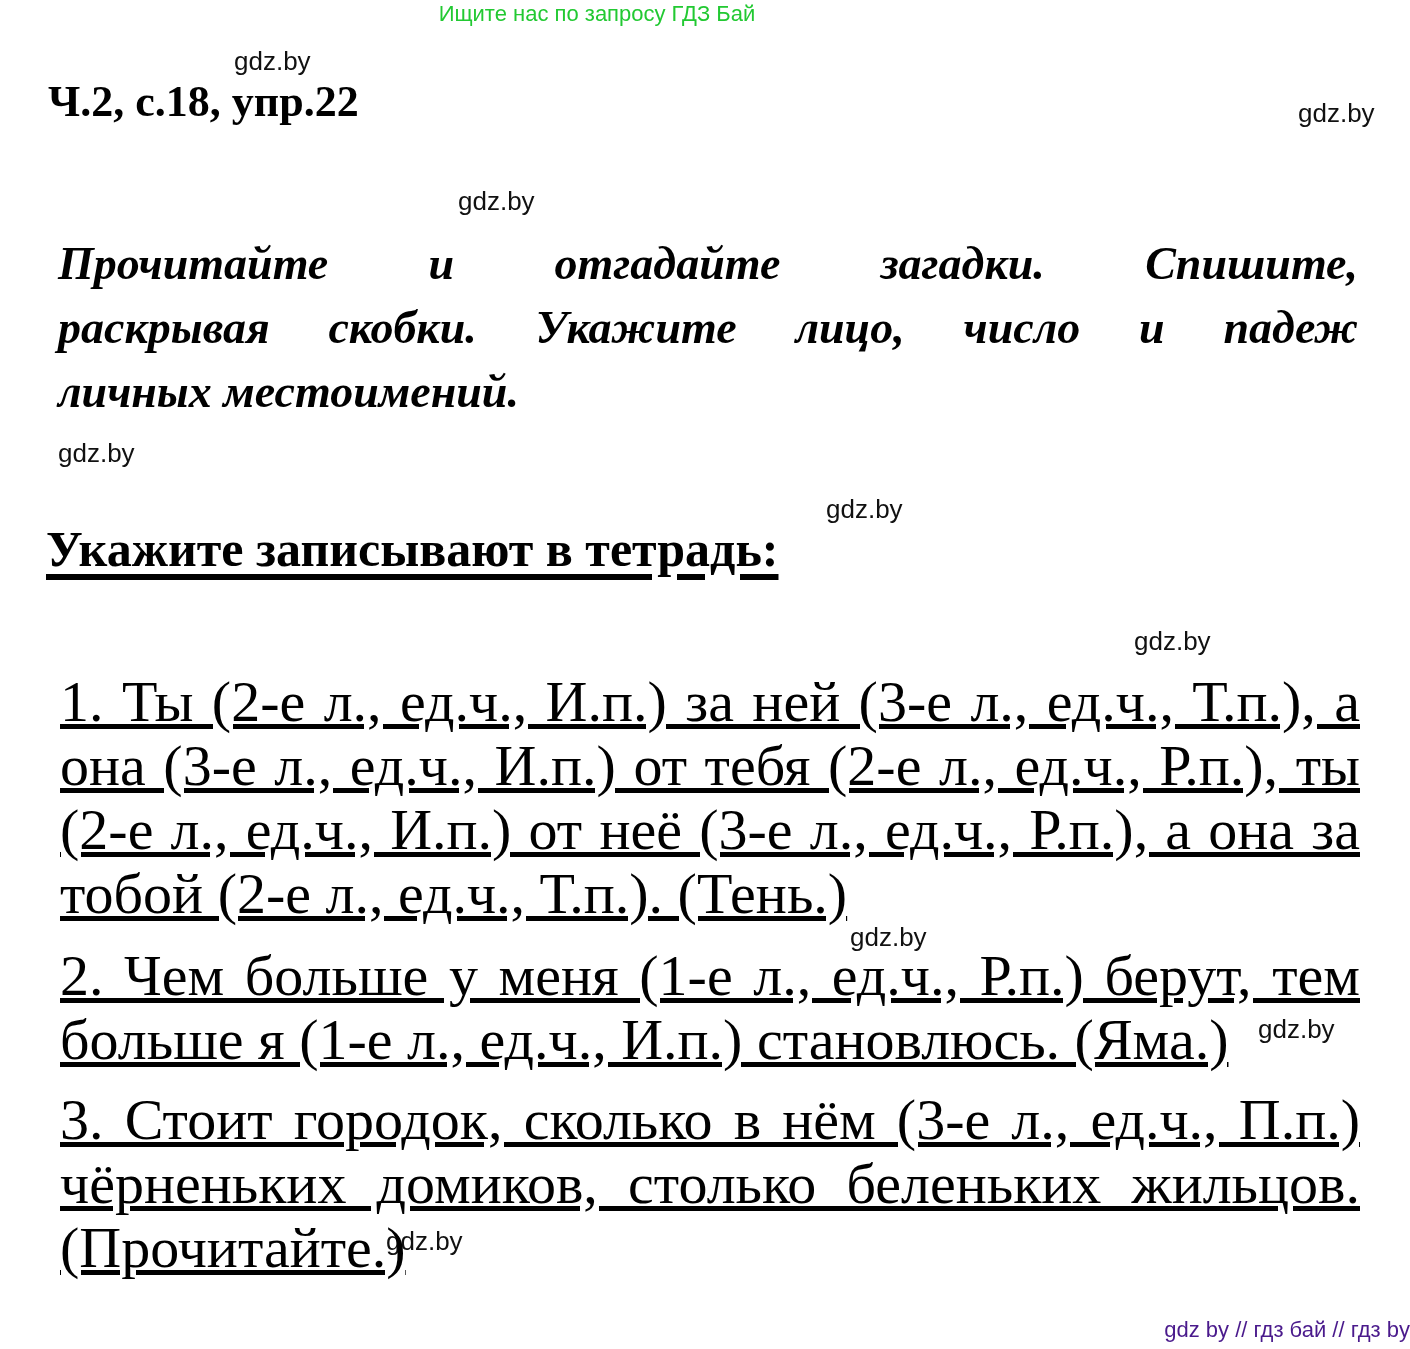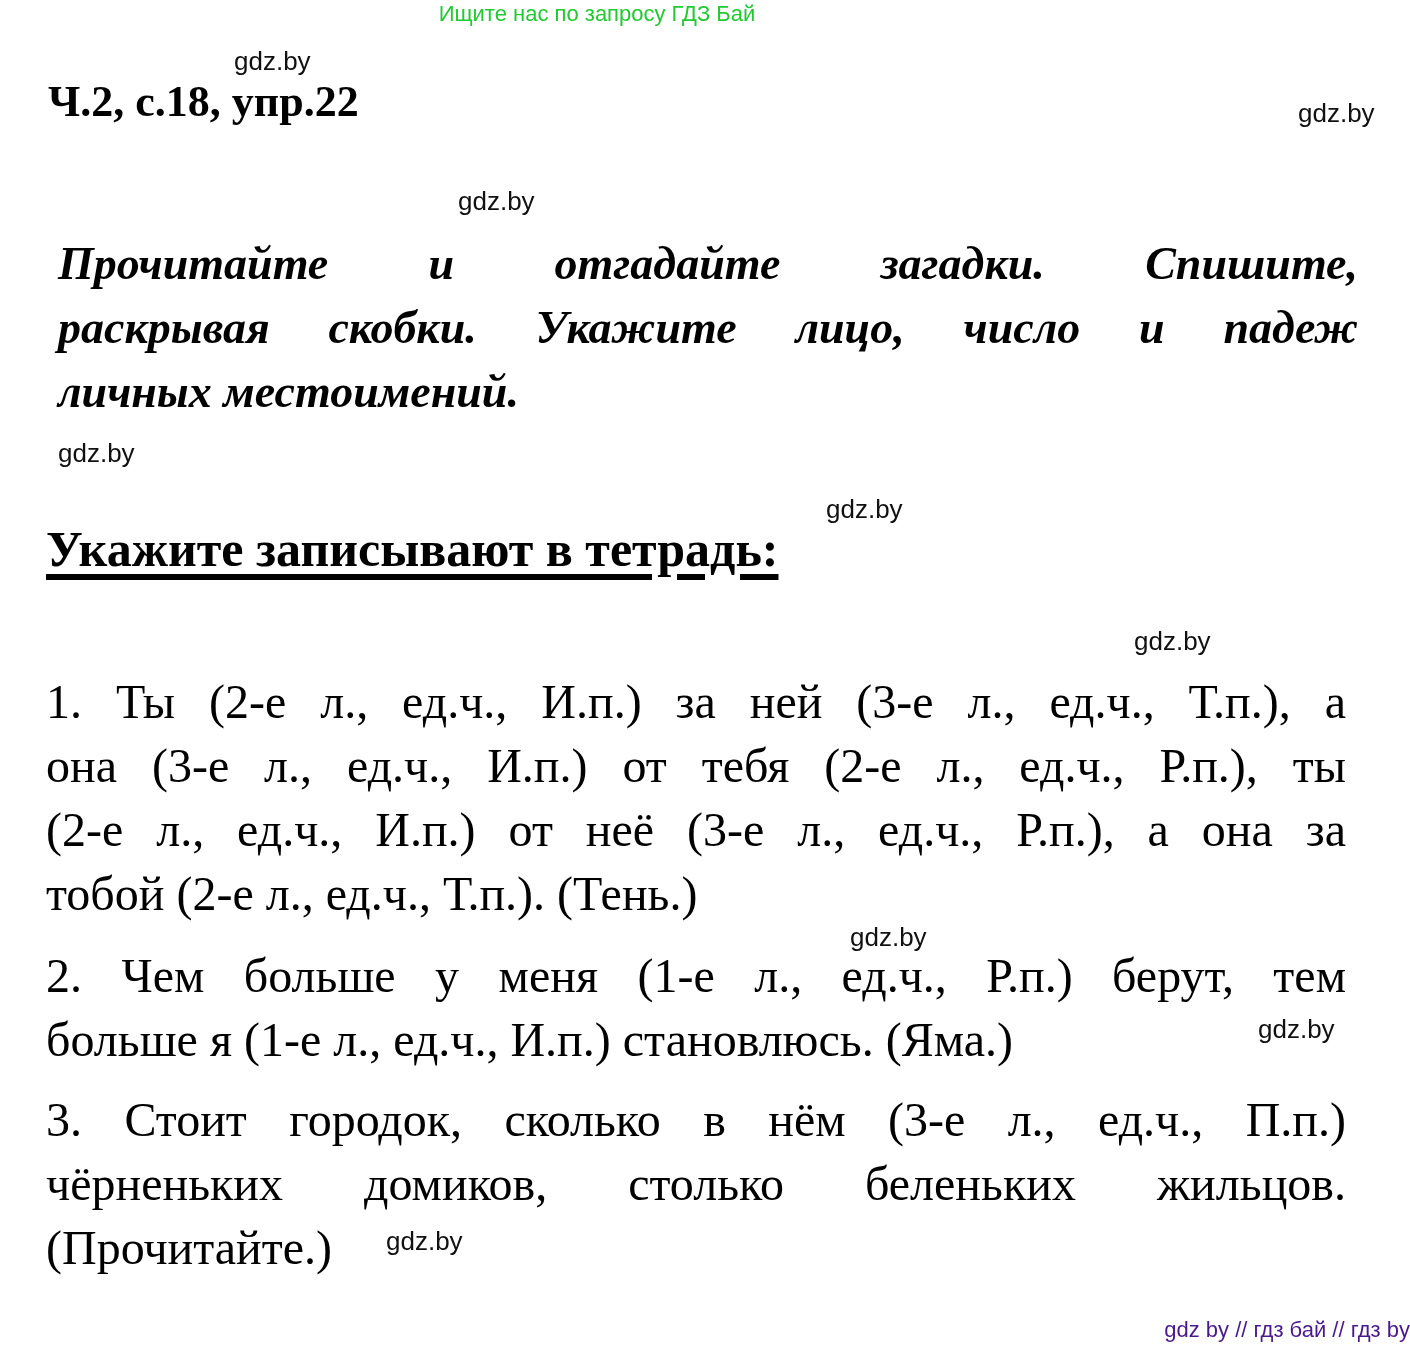--- a/index.html
+++ b/index.html
@@ -5,21 +5,21 @@
     html, body { margin: 0; padding: 0; background: #ffffff; }
     body { width: 1410px; height: 1349px; position: relative; overflow: hidden; color: #000; }
     .abs { position: absolute; white-space: nowrap; }
     .top-banner { left: 0; width: 1194px; top: 0; text-align: center; font-family: "Liberation Sans", sans-serif; font-size: 22px; color: #22c932; line-height: 28px; }
     .wm { font-family: "Liberation Sans", sans-serif; font-size: 26px; color: #111; line-height: 30px; }
     .title { left: 48px; top: 70px; font-family: "Liberation Serif", serif; font-weight: bold; font-size: 44px; line-height: 64px; }
     .task { left: 46px; top: 232px; width: 1300px; font-family: "Liberation Serif", serif; font-weight: bold; font-style: italic; font-size: 46px; line-height: 64px; text-align: justify; white-space: normal; margin-left: 12px; }
     .task .line { display: block; text-align-last: justify; }
     .task .line.last { text-align-last: left; }
     .section-head { left: 46px; top: 518px; font-family: "Liberation Serif", serif; font-weight: bold; font-size: 50px; line-height: 62px; text-decoration: underline; text-decoration-thickness: 6px; text-underline-offset: 8px; }
-    .answer { left: 46px; width: 1300px; font-family: "Liberation Serif", serif; font-size: 48px; line-height: 64px; white-space: normal; }
+    .answer { left: 60px; width: 1300px; font-family: "Liberation Serif", serif; font-size: 58px; line-height: 64px; white-space: normal; text-decoration: underline; }
     .answer .line { display: block; text-align: justify; text-align-last: justify; white-space: nowrap; }
     .answer .line.last { text-align-last: left; }
     .footer { left: 0; width: 1410px; top: 1316px; text-align: right; font-family: "Liberation Sans", sans-serif; font-size: 22px; color: #4a1a8c; line-height: 28px; }
   </style>
 </head>
 <body>
 
 <div class="abs top-banner">Ищите нас по запросу ГДЗ Бай</div>
 
 <div class="abs wm" style="left:234px; top:46px;">gdz.by</div>

